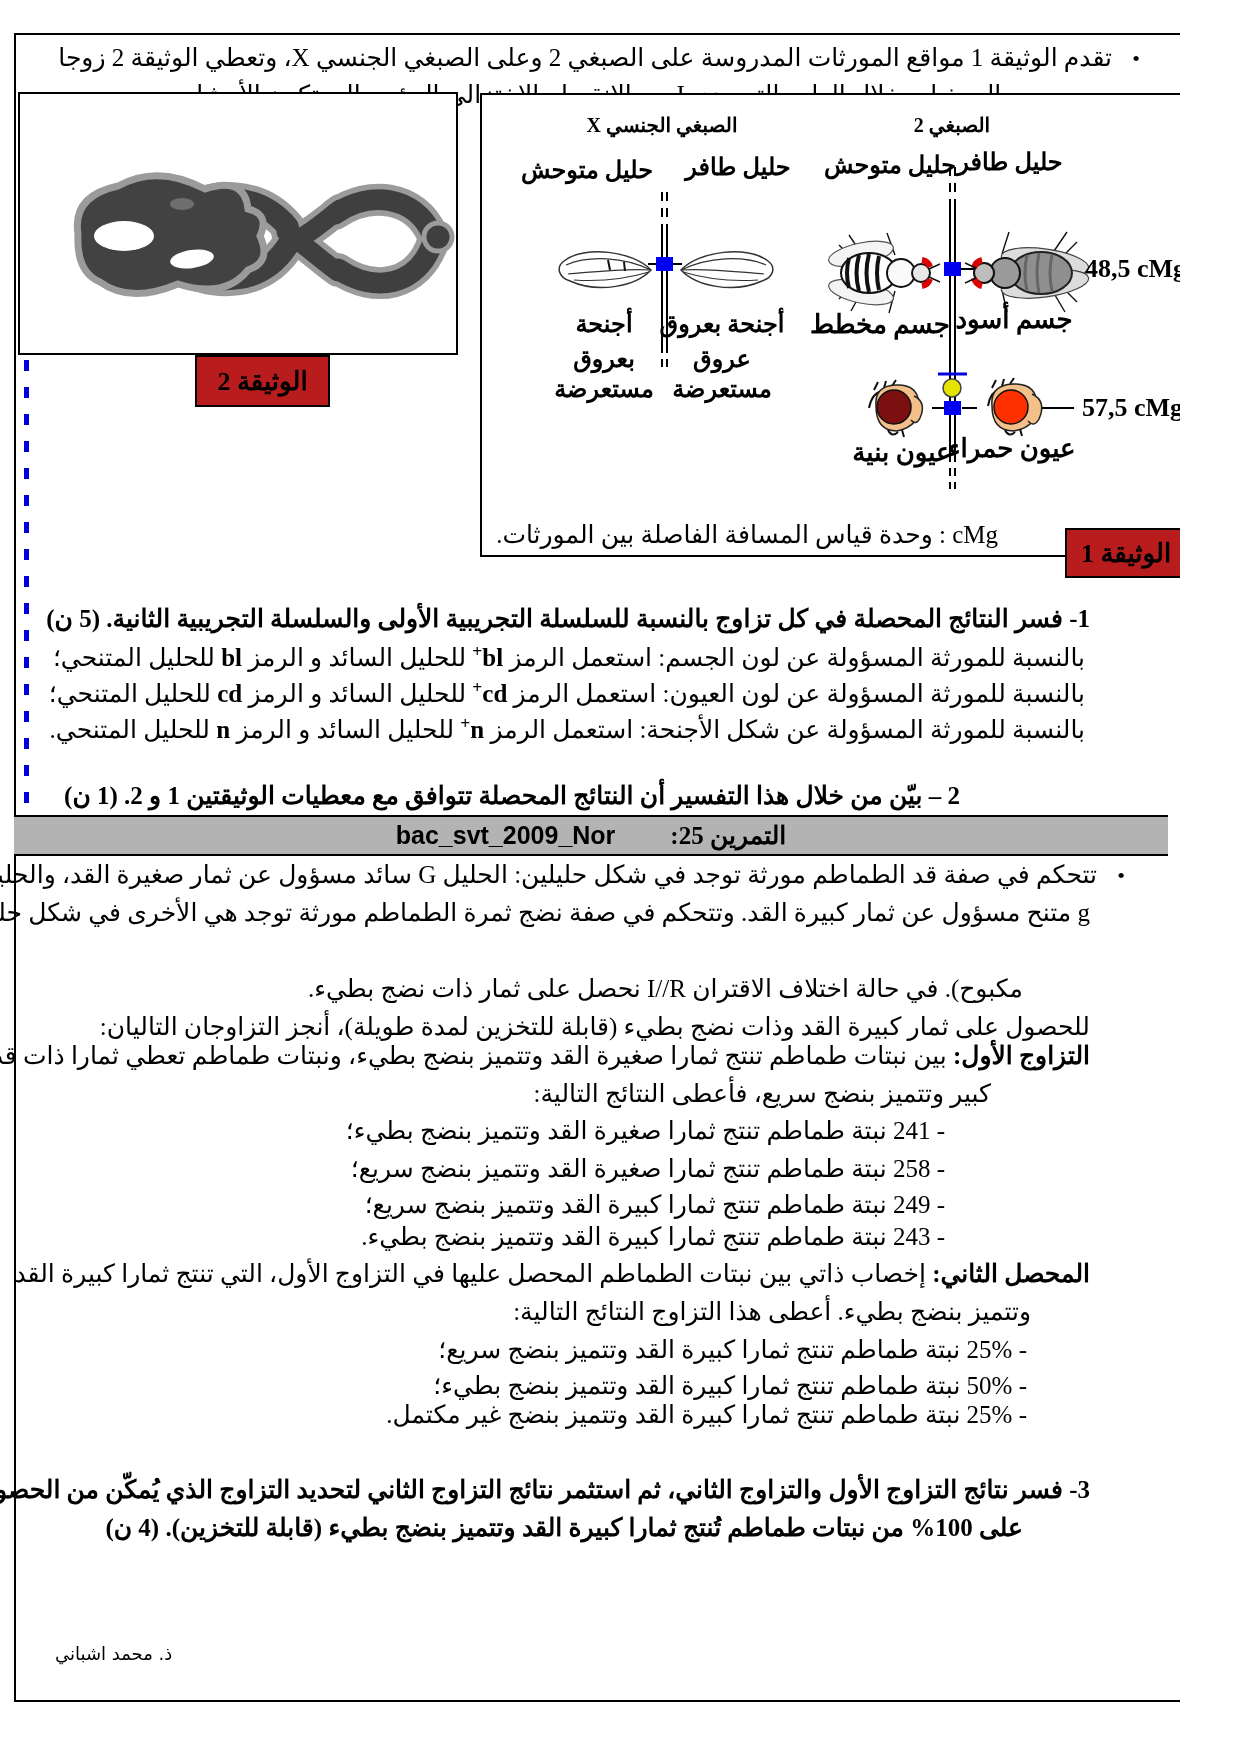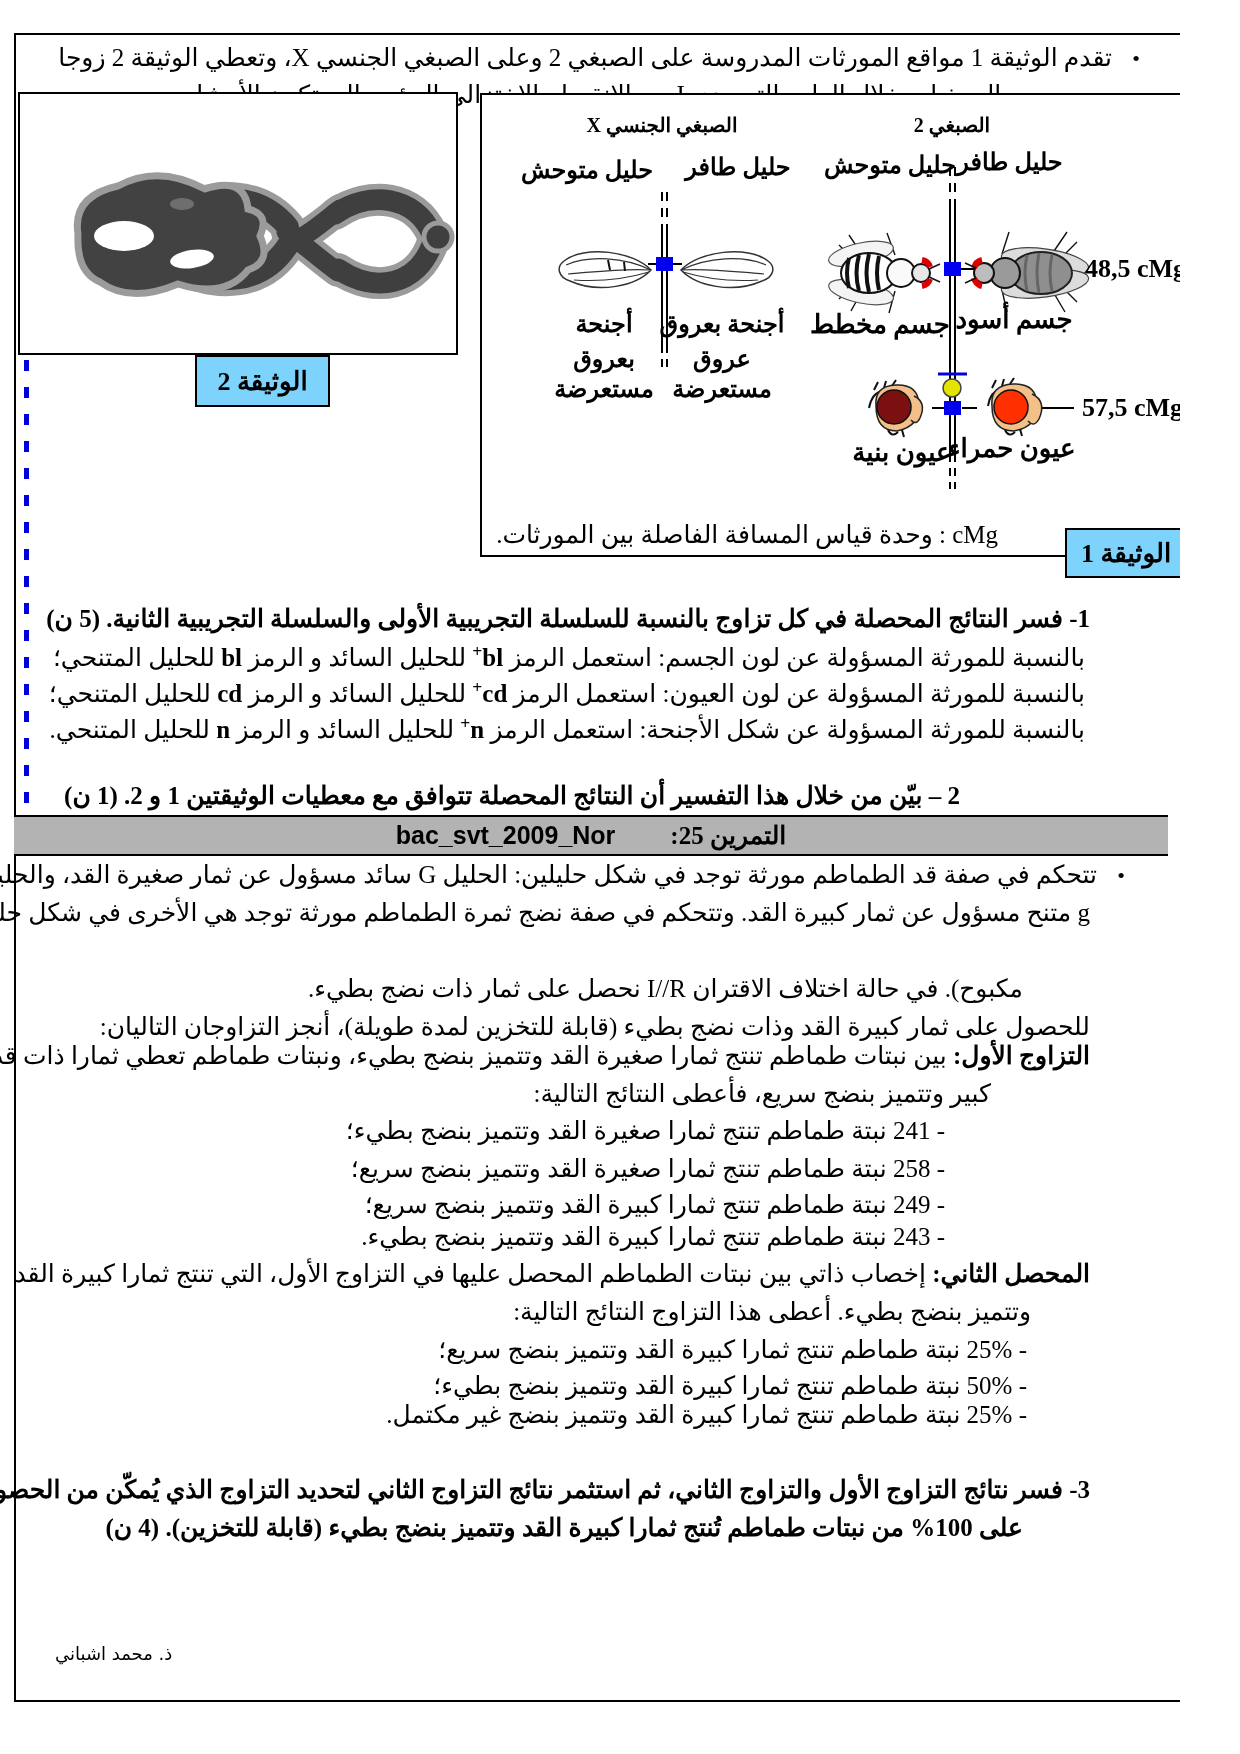--- a/index.html
+++ b/index.html
@@ -6,21 +6,21 @@
   #page{position:relative;width:1180px;height:1754px;background:#fff;overflow:hidden;
         font-family:"Liberation Serif","DejaVu Serif",serif;color:#000;}
   .pborder{position:absolute;background:#000;}
   .row{position:absolute;direction:rtl;text-align:right;font-size:25px;line-height:1.25;white-space:nowrap;}
   .b{font-weight:bold;}
   .sym{font-weight:bold;}
   sup{font-size:0.7em;}
   .bullet{display:inline-block;margin-left:14px;font-size:22px;}
   
   .figbox{position:absolute;border:2px solid #000;background:#fff;box-sizing:border-box;}
-  .doclabel{position:absolute;border:2px solid #000;background:#7dd3fc;box-sizing:border-box;
+  .doclabel{position:absolute;border:2px solid #000;background:#b91c1c;box-sizing:border-box;
             display:flex;align-items:center;justify-content:center;font-weight:bold;font-size:26px;
             direction:rtl;z-index:5;}
   .flabel{position:absolute;transform:translateX(-50%);font-weight:bold;font-size:24px;
           white-space:nowrap;direction:rtl;line-height:1.1;}
   .ftitle{position:absolute;transform:translateX(-50%);font-weight:bold;font-size:20px;
           white-space:nowrap;direction:rtl;}
   .poslabel{position:absolute;font-weight:bold;font-size:26px;white-space:nowrap;direction:ltr;}
   .fnote{position:absolute;direction:rtl;font-size:25px;white-space:nowrap;}
   .absvg{position:absolute;}
   

